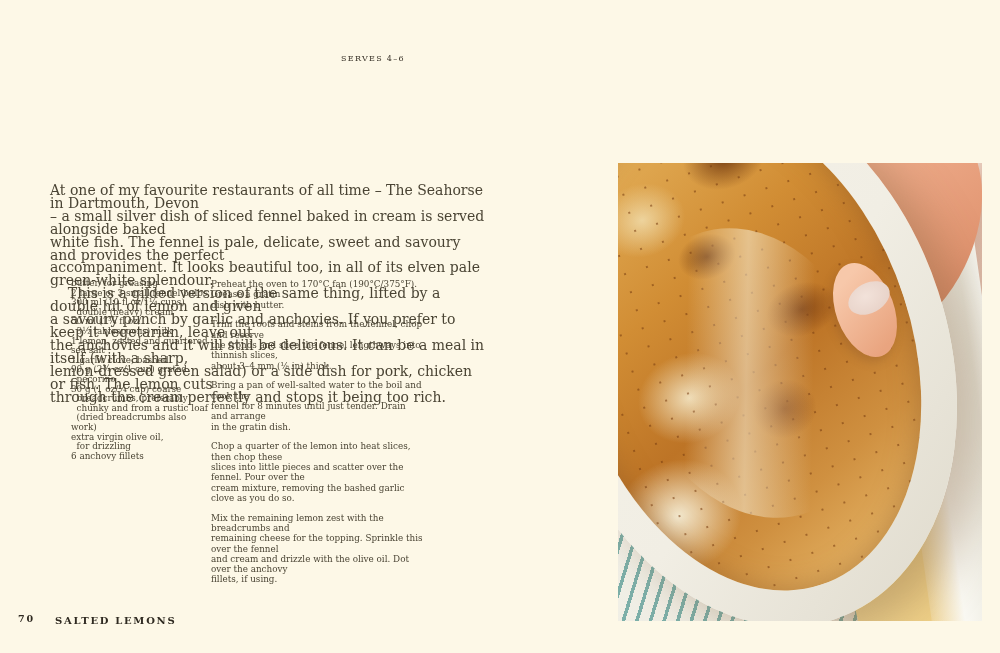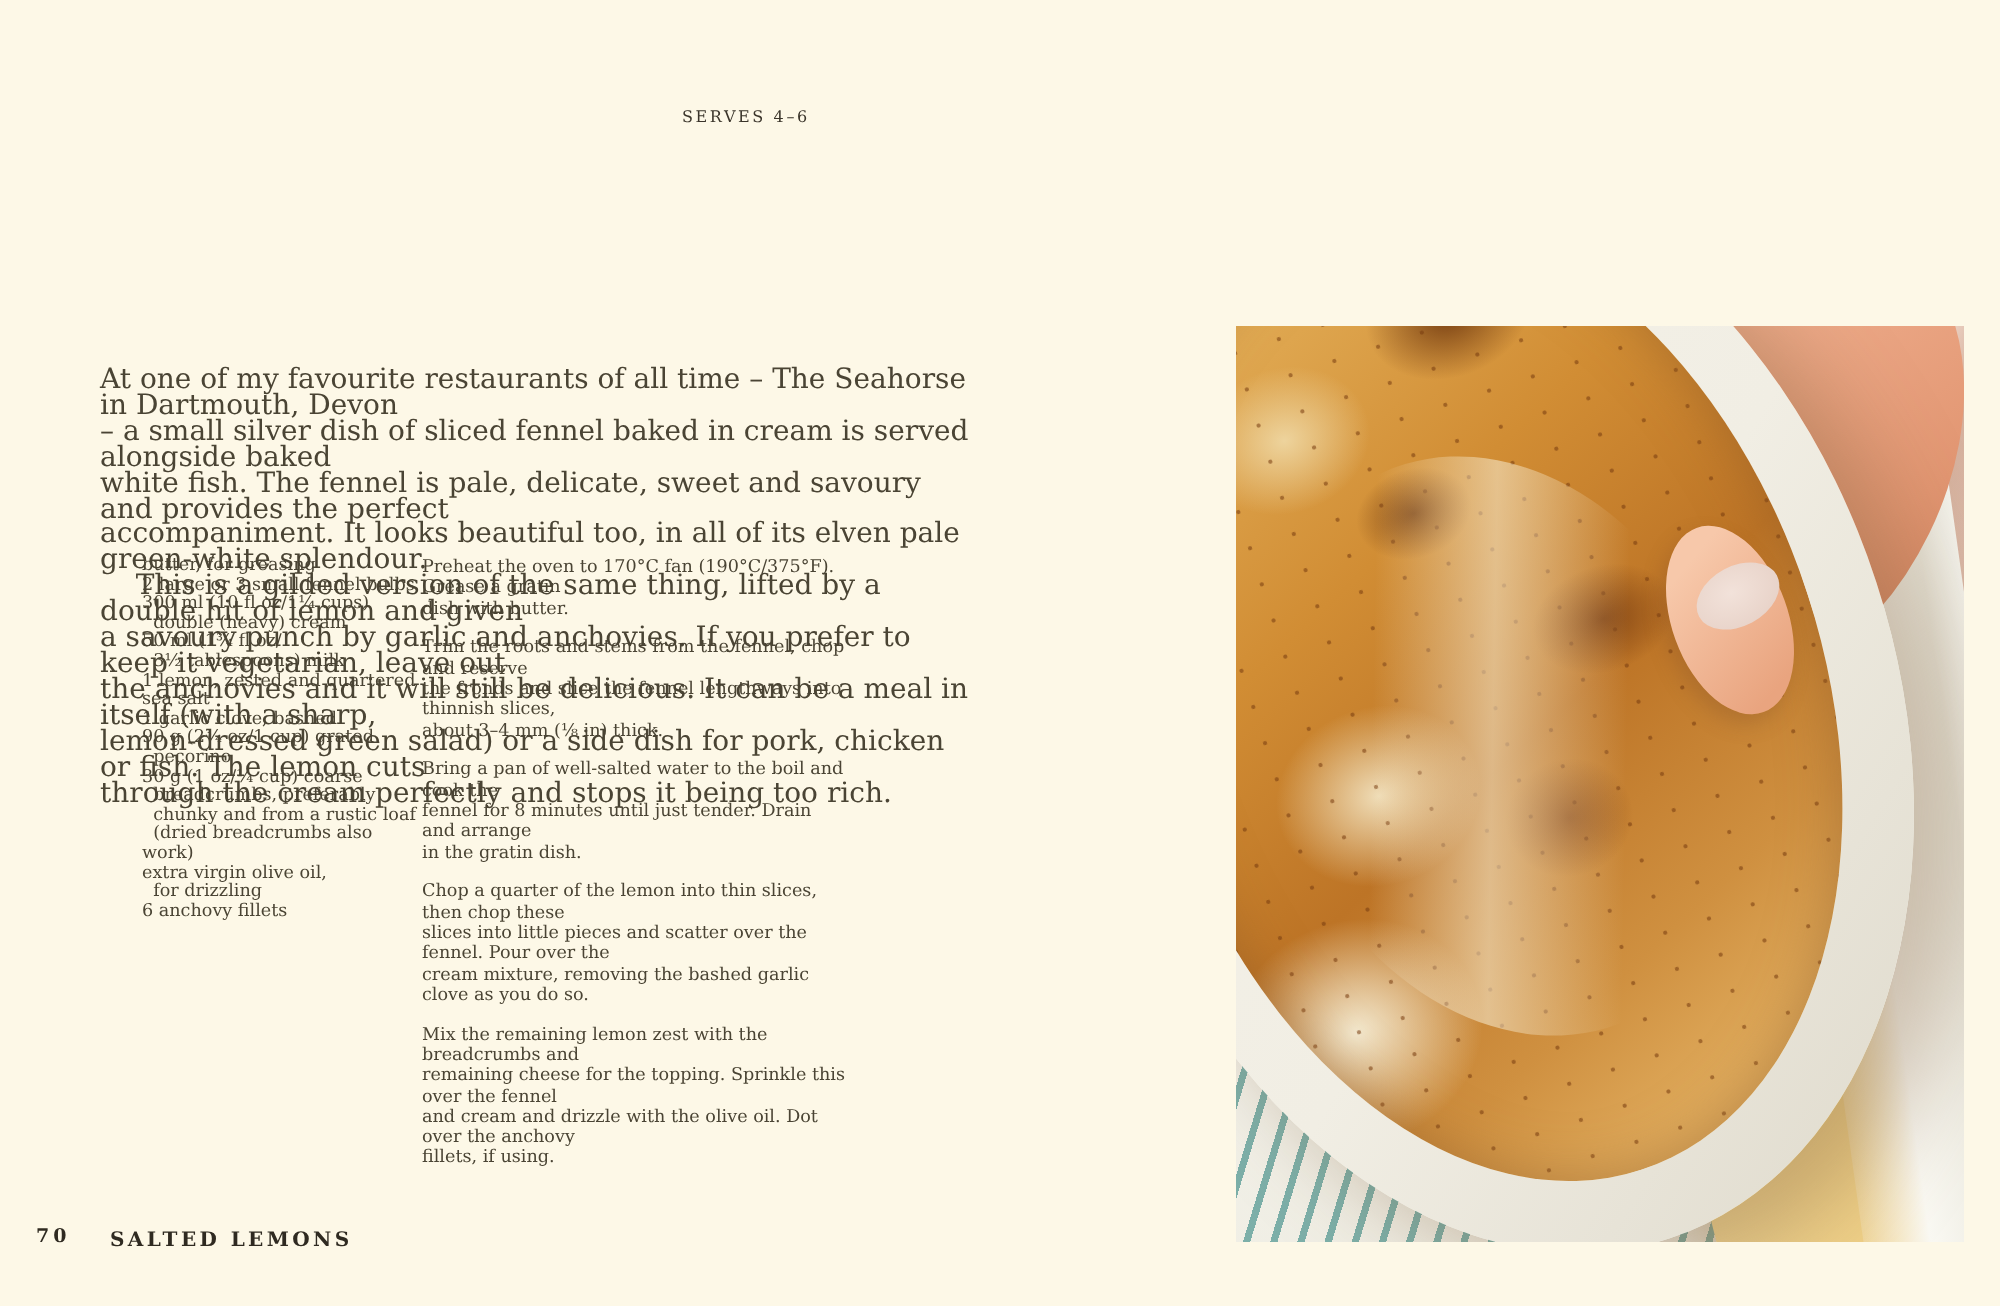--- a/index.html
+++ b/index.html
@@ -169,21 +169,21 @@
 
   <div class="method">
     <p>Preheat the oven to 170°C fan (190°C/375°F). Grease a gratin
 dish with butter.</p>
     <p>Trim the roots and stems from the fennel, chop and reserve
 the fronds and slice the fennel lengthways into thinnish slices,
 about 3–4 mm (⅛ in) thick.</p>
     <p>Bring a pan of well-salted water to the boil and cook the
 fennel for 8 minutes until just tender. Drain and arrange
 in the gratin dish.</p>
-    <p>Chop a quarter of the lemon into thin slices, then chop these
+    <p>Chop a quarter of the lemon into heat slices, then chop these
 slices into little pieces and scatter over the fennel. Pour over the
 cream mixture, removing the bashed garlic clove as you do so.</p>
     <p>Mix the remaining lemon zest with the breadcrumbs and
 remaining cheese for the topping. Sprinkle this over the fennel
 and cream and drizzle with the olive oil. Dot over the anchovy
 fillets, if using.</p>
 
   </div>
 
   <div class="footer-pagenum">70</div>

